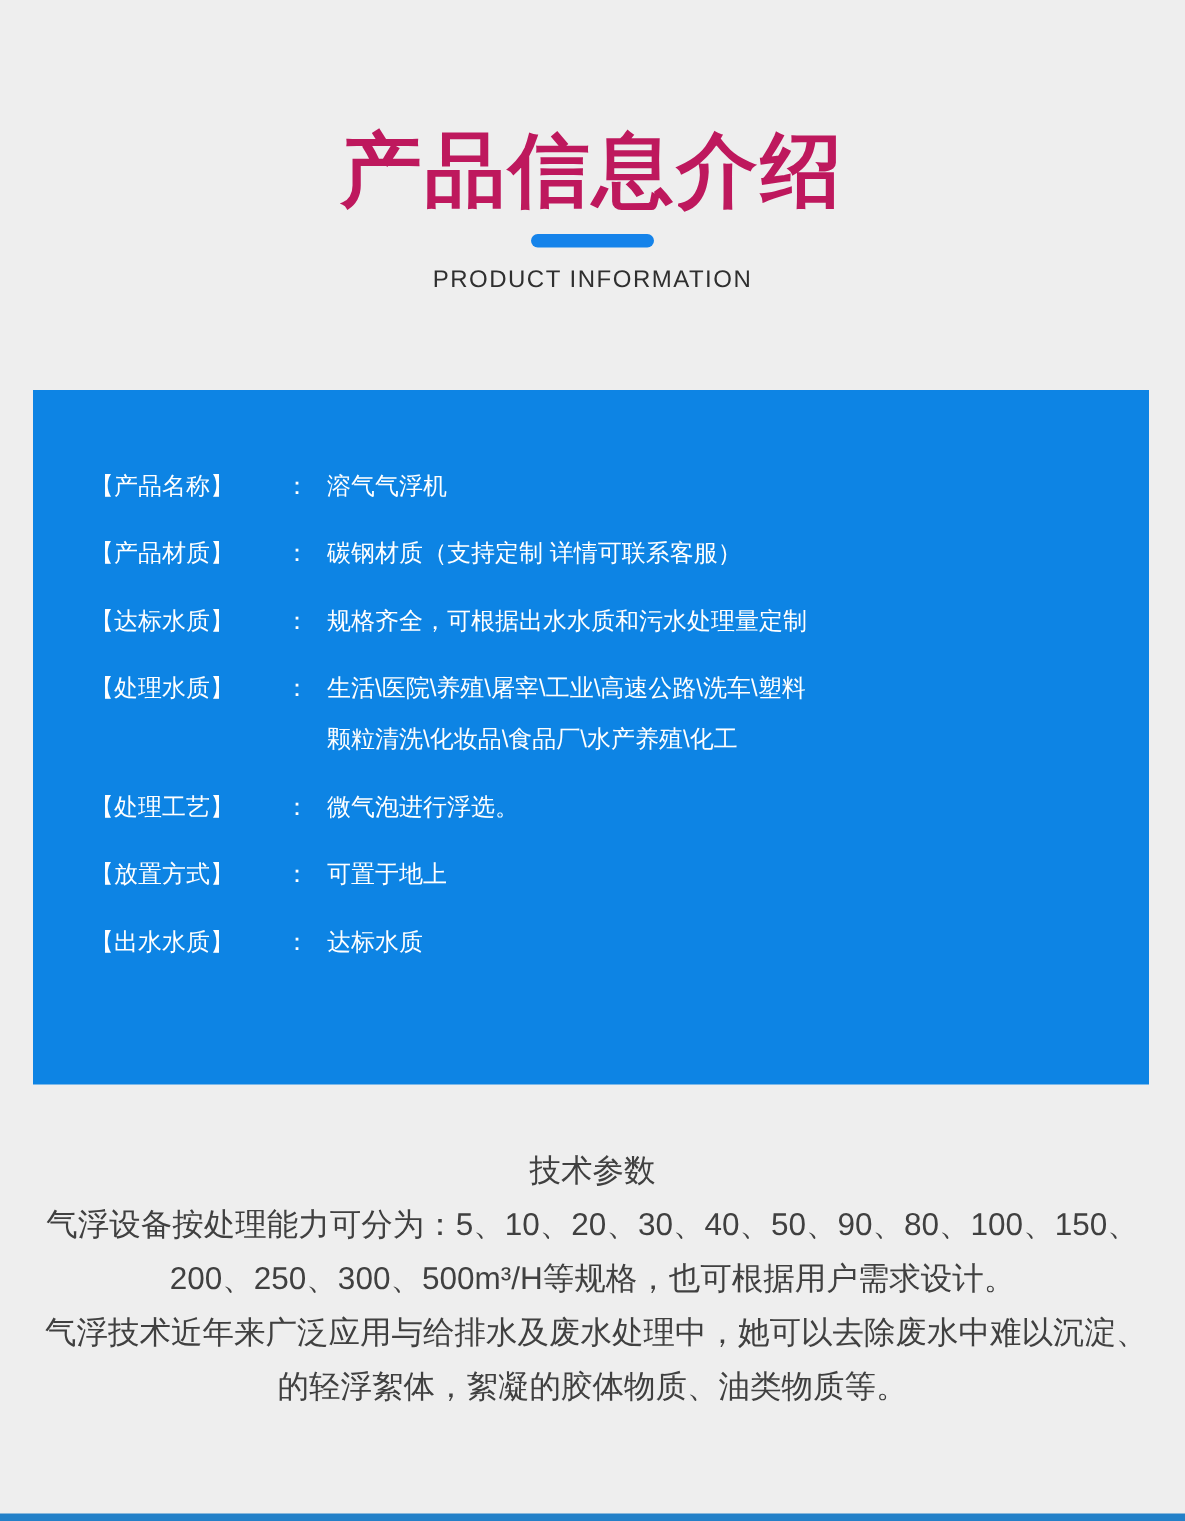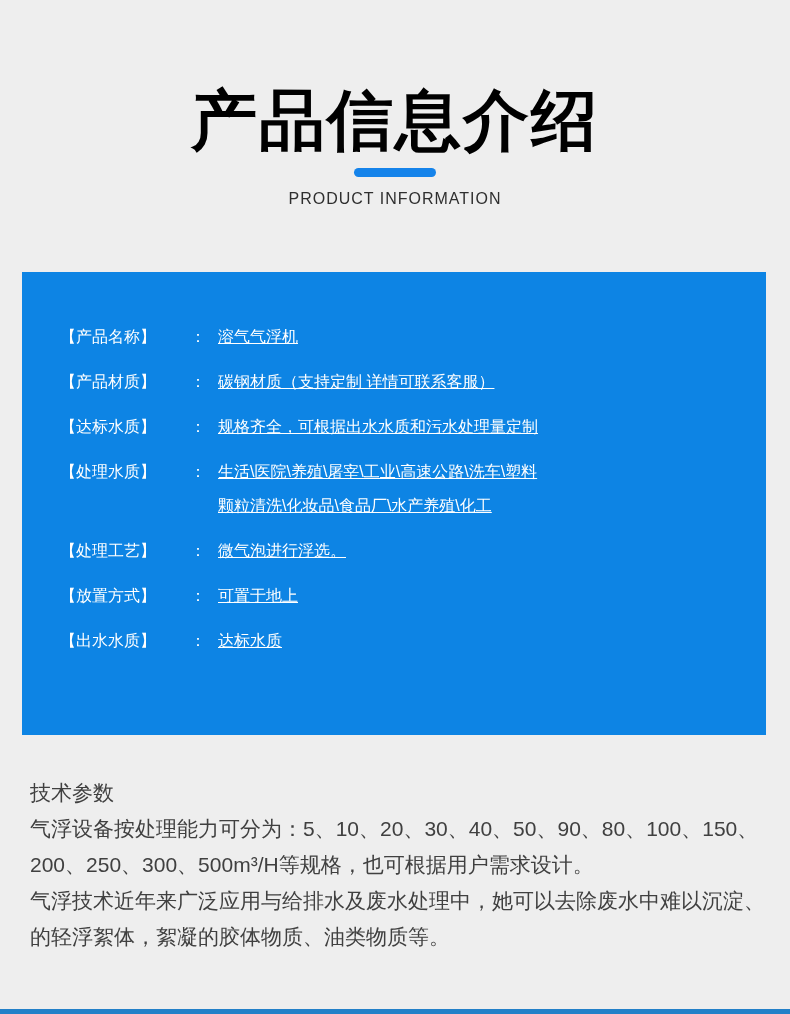--- a/index.html
+++ b/index.html
@@ -14,24 +14,24 @@
     height: 1014px;
     background: #eeeeee;
     overflow: hidden;
   }
   
   .header {
     padding-top: 86px;
     text-align: center;
   }
   .page-title {
-    font-size: 66px;
+    font-size: 54px;
     line-height: 1.05;
     font-weight: 900;
-    color: #000000;
+    color: #be185d;
     letter-spacing: 2px;
   }
   .title-bar {
     width: 82px;
     height: 9px;
     border-radius: 5px;
     margin: 13px auto 0 auto;
     background: #1583ea;
   }
   .subtitle {
@@ -58,27 +58,28 @@
   .spec-label {
     flex: none;
     width: 130px;
     white-space: nowrap;
   }
   .spec-colon {
     flex: none;
     width: 28px;
   }
   .spec-value { flex: 1; }
-  .spec-line { white-space: nowrap; text-decoration: underline; }
+  .spec-line { white-space: nowrap; }
   
   .tech {
     margin: 40px 30px 0 30px;
     font-size: 21px;
     line-height: 36px;
     color: #404040;
+    text-align: center;
   }
   .tech-line { white-space: nowrap; }
   
   .footer-strip {
     position: absolute;
     left: 0; right: 0; bottom: 0;
     height: 5px;
     background: #2380c8;
   }
 </style>

